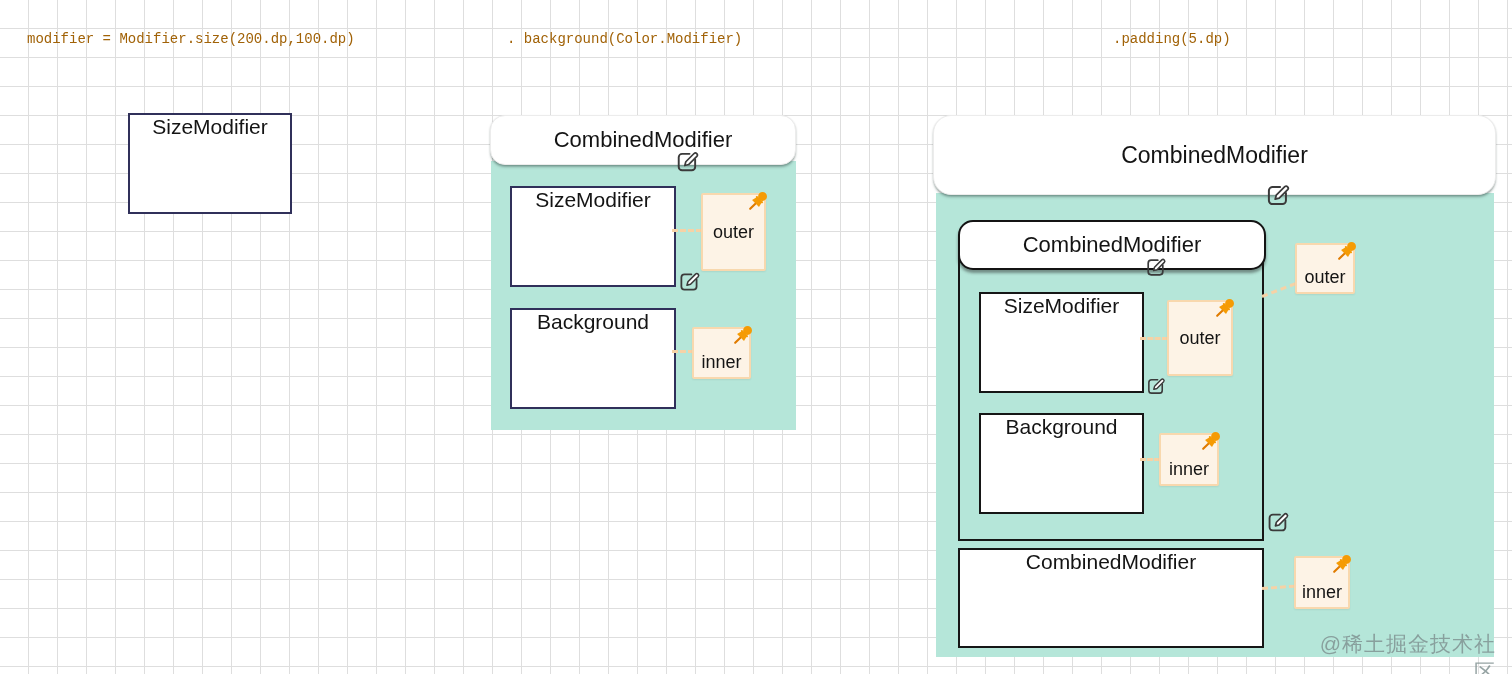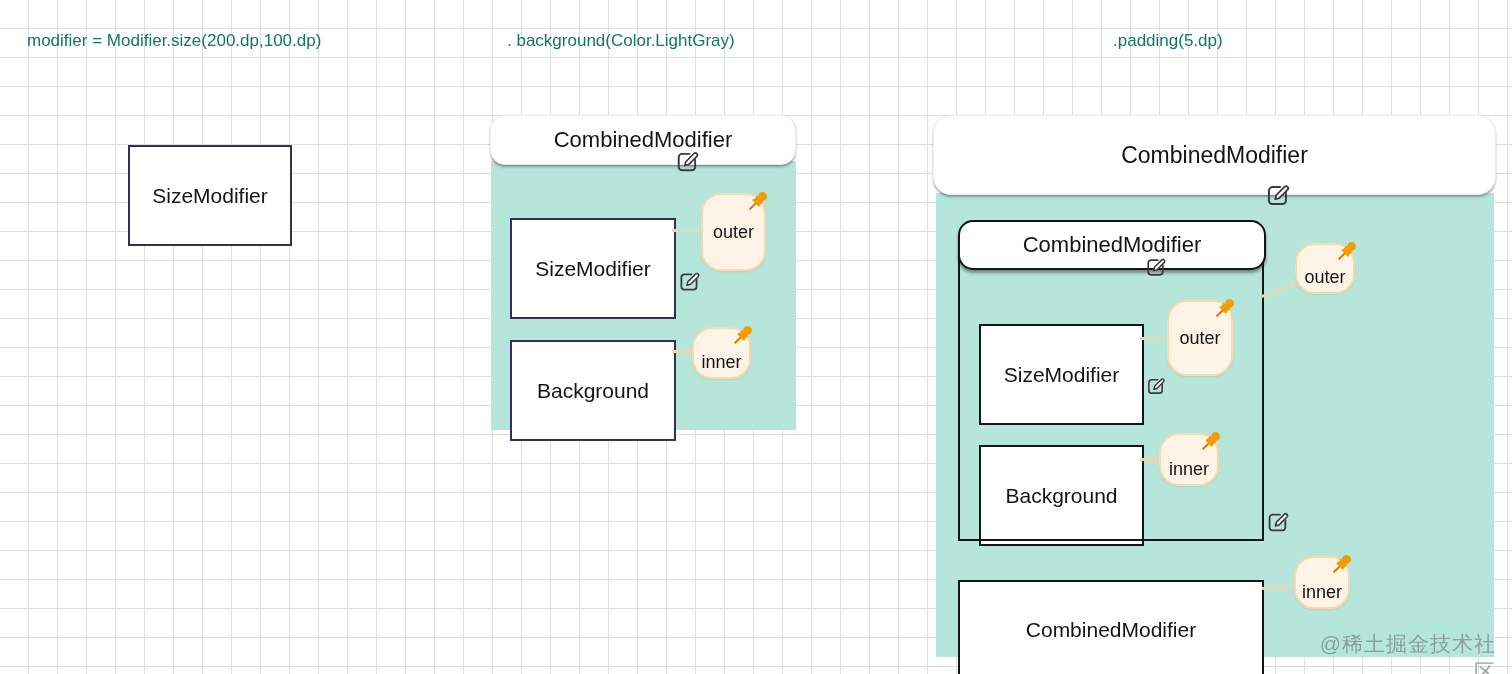--- a/index.html
+++ b/index.html
@@ -6,39 +6,39 @@
   body{
     width:1512px;height:674px;position:relative;overflow:hidden;
     font-family:"Liberation Sans","DejaVu Sans",sans-serif;color:#141414;
     background-color:#ffffff;
     background-image:
       linear-gradient(to right,#dedede 1px,transparent 1px),
       linear-gradient(to bottom,#dedede 1px,transparent 1px);
     background-size:29px 29px;
     background-position:-1px -1px;
   }
-  .code{position:absolute;font-size:17px;color:#0f766e;white-space:pre;}
-
-  
-  .wbox{position:absolute;background:#fff;display:flex;align-items:center;justify-content:center;
-        font-size:21px;margin-top:32px;}
+  .code{position:absolute;font-size:14px;color:#a16207;white-space:pre;font-family:Liberation Mono, monospace;}
+
+  
+  .wbox{position:absolute;background:#fff;display:flex;align-items:flex-start;justify-content:center;
+        font-size:21px;}
   .navy{border:2px solid #30305a;}
   .black{border:2px solid #161616;}
 
   
   .teal{position:absolute;background:#b5e6d9;}
 
   
   .ghead{position:absolute;background:#fff;display:flex;align-items:center;justify-content:center;
          font-size:22px;border-radius:15px;z-index:4;}
   .soft{border:1px solid #ececec;box-shadow:0 1px 2px rgba(0,0,0,.18),0 3px 3px -1px rgba(86,120,112,.5);}
   .hard{border:2px solid #141414;box-shadow:0 3px 3px rgba(30,30,30,.45);}
 
   
-  .note{position:absolute;background:#fdf3e6;border:2px solid #f8d8ae;border-radius:20px;
+  .note{position:absolute;background:#fdf3e6;border:2px solid #f8d8ae;border-radius:2px;
         display:flex;justify-content:center;font-size:18px;color:#141414;
         box-shadow:0 1px 2px rgba(0,0,0,.07);z-index:5;}
   .note.tall{align-items:center;}
   .note.short{align-items:flex-end;padding-bottom:4px;box-sizing:border-box;}
   .pin{position:absolute;top:-8px;right:-8px;width:28px;height:28px;}
 
   
   .pencil{position:absolute;z-index:6;}
 
   
@@ -47,21 +47,21 @@
   .nested-rect{position:absolute;border:2px solid #161616;background:transparent;z-index:2;}
 
   #watermark{position:absolute;left:1306px;top:630px;width:190px;text-align:right;
              font-size:21px;color:#7e8f8f;opacity:.8;letter-spacing:1px;z-index:7;
              font-family:"Liberation Sans","DejaVu Sans",sans-serif;}
 </style>
 </head>
 <body>
 
 <div class="code" style="left:27px;top:31px;">modifier = Modifier.size(200.dp,100.dp)</div>
-<div class="code" style="left:507px;top:31px;">. background(Color.LightGray)</div>
+<div class="code" style="left:507px;top:31px;">. background(Color.Modifier)</div>
 <div class="code" style="left:1113px;top:31px;">.padding(5.dp)</div>
 
 <div class="wbox navy" style="left:128px;top:113px;width:160px;height:97px;">
   <span>SizeModifier</span>
 </div>
 
 <div class="teal" style="left:491px;top:161px;width:305px;height:269px;"></div>
 
 <div class="ghead soft" style="left:490px;top:115px;width:304px;height:48px;">
   <span>CombinedModifier</span>

